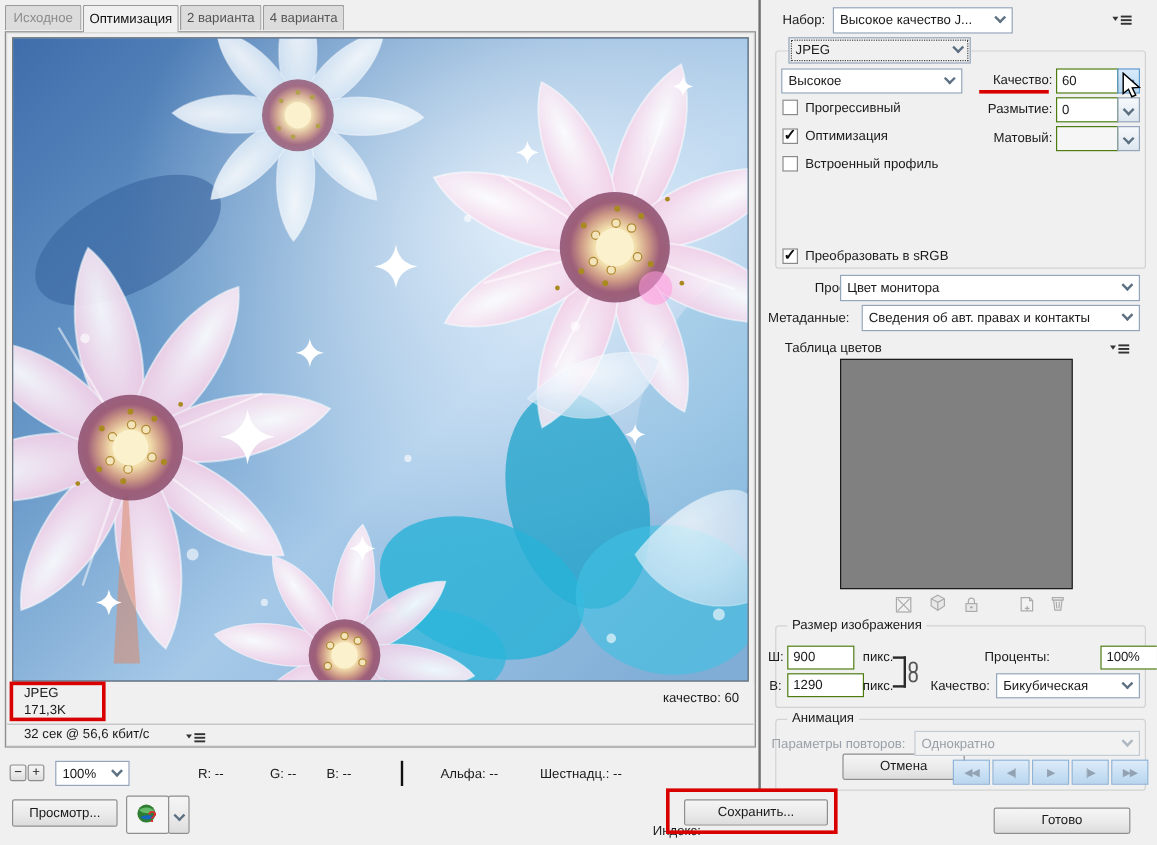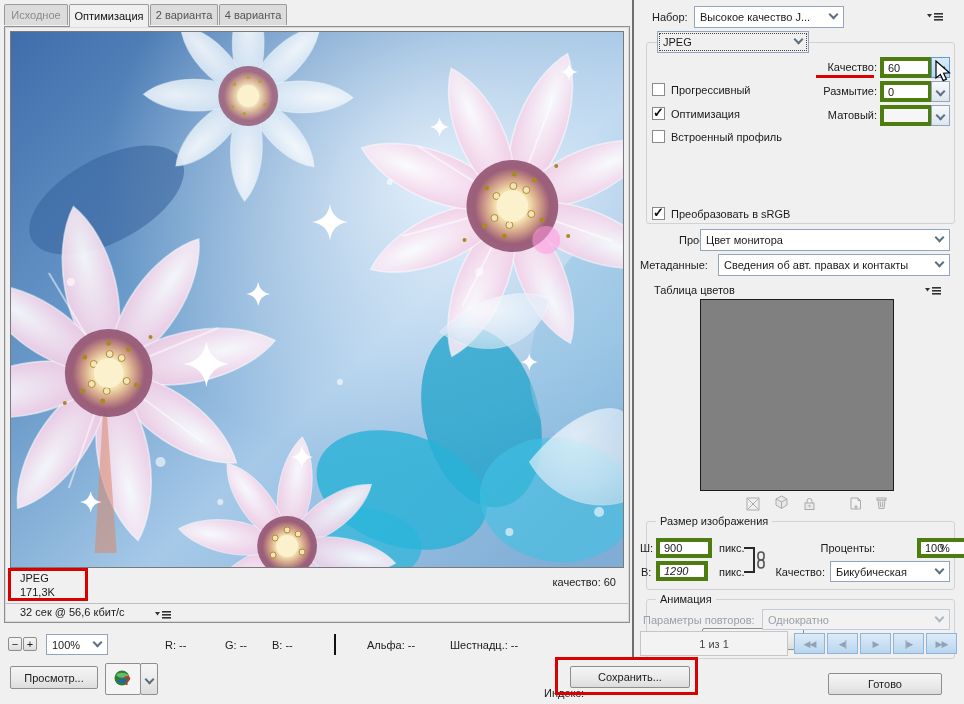--- a/index.html
+++ b/index.html
@@ -28,21 +28,21 @@
 
   
   .combo { position:absolute; background:#fff; border:1px solid #93a5ba; display:flex; align-items:center;
            padding:0 20px 0 5px; white-space:nowrap; overflow:hidden; }
   .combo .cv, .cv { width:7px; height:7px; border-right:2px solid #5d7082; border-bottom:2px solid #5d7082;
            transform:rotate(45deg); }
   .combo .cvp { position:absolute; right:6px; top:50%; margin-top:-6px; }
   .combo.gray { background:#f0f0f0; outline:1px dotted #444; outline-offset:-3px; }
   .combo.disabled { background:#f2f2f2; border-color:#c3cbd4; color:#9aa0a8; }
   .combo.disabled .cv { border-color:#aeb8c2; }
-  .numbox { position:absolute; background:#fff; border:4px solid #4d7c0f; display:flex; align-items:center; padding:0 4px; }
+  .numbox { position:absolute; background:#fff; border:1px solid #4d7c0f; display:flex; align-items:center; padding:0 4px; }
   .chevbtn { position:absolute; border:1px solid #93a5ba; background:linear-gradient(#f6f9fc,#dde6ef);
              display:flex; align-items:center; justify-content:center; }
   .chevbtn.hot { background:linear-gradient(#d9ebfb,#b8d8f3); border-color:#5d9bd3; }
   .chk { position:absolute; width:13px; height:13px; background:#fff; border:1px solid #8a8a8a; }
   .chk.on::after { content:"✓"; position:absolute; left:0px; top:-3px; font-weight:bold; font-size:13px; color:#111; }
   .lbl { position:absolute; white-space:nowrap; }
   .lbl.right { text-align:right; }
   .grp { position:absolute; border:1px solid #d2d2d2; border-radius:3px; }
   .legend { position:absolute; background:#f0f0f0; padding:0 4px; z-index:2; white-space:nowrap; }
   .btn { position:absolute; background:linear-gradient(#f5f5f5,#e9e9e9 60%,#dcdcdc); border:1px solid #8e8e8e;
@@ -339,20 +339,24 @@
       <rect x="8" y="5" width="9" height="1.6" fill="#333"></rect>
       <rect x="8" y="8" width="9" height="1.6" fill="#333"></rect>
   </svg>
 
   <div class="grp" style="left:646px;top:42px;width:309px;height:182px;"></div>
   <div class="combo gray" style="left:657px;top:31px;width:152px;height:22px;z-index:3;">
     <span>JPEG</span>
       <span class="cv cvp"></span>
   </div>
 
+  <div class="combo" style="left:651px;top:57px;width:151px;height:21px;">
+    <span>Высокое</span>
+      <span class="cv cvp"></span>
+  </div>
   <div class="lbl right" style="left:817px;top:61px;width:60px;">Качество:</div>
   <div class="redline" style="left:816px;top:75px;width:58px;"></div>
   <div class="numbox" style="left:880px;top:57px;width:52px;height:21px;">
       <span>60</span>
     </div>
   <div class="chevbtn hot" style="left:931px;top:57px;width:19px;height:21px;">
       <span class="cv" style="border-color:#3f6f9f;"></span>
     </div>
 
   <div class="chk" style="left:652px;top:83px;"></div>
@@ -425,21 +429,21 @@
   </svg>
 
   <div class="legend" style="left:656px;top:515px;">Размер изображения</div>
   <div class="grp" style="left:646px;top:521px;width:309px;height:69px;"></div>
   <div class="lbl" style="left:640px;top:542px;">Ш:</div>
   <div class="numbox" style="left:656px;top:538px;width:56px;height:20px;">
       <span>900</span>
     </div>
   <div class="lbl" style="left:719px;top:542px;">пикс.</div>
   <div class="lbl" style="left:641px;top:566px;">В:</div>
-  <div class="numbox" style="left:656px;top:561px;width:52px;height:20px;font-style:italic;">
+  <div class="numbox" style="left:656px;top:561px;width:64px;height:20px;">
       <span>1290</span>
     </div>
   <div class="lbl" style="left:719px;top:566px;">пикс.</div>
   <div class="abs" style="left:744px;top:547px;width:11px;height:26px;border-top:2px solid #2a2a2a;border-right:2px solid #2a2a2a;border-bottom:2px solid #2a2a2a;"></div>
   <svg class="abs" style="left:756px;top:551px;" width="10" height="18" viewBox="0 0 10 18">
     <rect x="2" y="1" width="6" height="8" rx="3" fill="none" stroke="#555" stroke-width="1.6"></rect>
     <rect x="2" y="9" width="6" height="8" rx="3" fill="none" stroke="#555" stroke-width="1.6"></rect>
   </svg>
   <div class="lbl right" style="left:805px;top:542px;width:70px;">Проценты:</div>
   <div class="numbox" style="left:879px;top:538px;width:56px;height:20px;margin-left:38px;">
@@ -452,23 +456,20 @@
       <span class="cv cvp"></span>
   </div>
 
   <div class="legend" style="left:656px;top:593px;">Анимация</div>
   <div class="grp" style="left:646px;top:599px;width:309px;height:60px;"></div>
   <div class="lbl" style="left:643px;top:614px;color:#9aa0a8;">Параметры повторов:</div>
   <div class="combo disabled" style="left:762px;top:609px;width:188px;height:21px;">
     <span>Однократно</span>
       <span class="cv cvp"></span>
   </div>
-  <div class="framebox">
-      <span>1 из 1</span>
-    </div>
   <div class="pbtn" style="left:794px;">
       <span>◀◀</span>
     </div>
   <div class="pbtn" style="left:827px;">
       <span>◀|</span>
     </div>
   <div class="pbtn" style="left:860px;">
       <span>▶</span>
     </div>
   <div class="pbtn" style="left:893px;">

